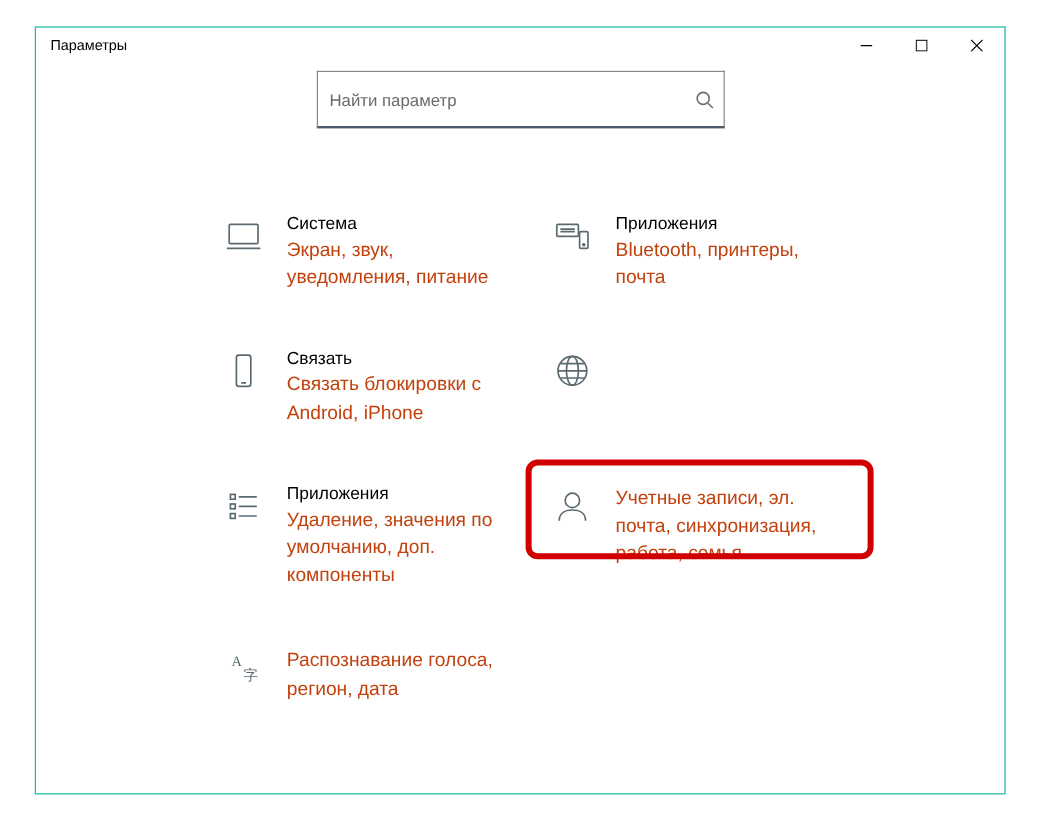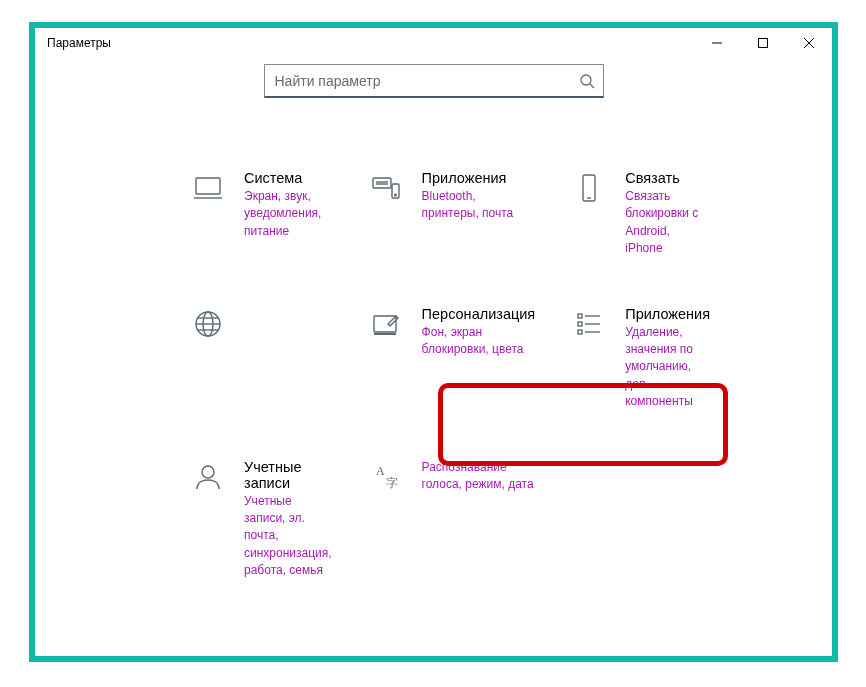--- a/index.html
+++ b/index.html
@@ -11,21 +11,21 @@
       position: relative;
       overflow: hidden;
     }
     .window {
       position: absolute;
       left: 29px;
       top: 22px;
       width: 809px;
       height: 640px;
       background: #fff;
-      border: 6px solid #14b8a6;
+      border: 1px solid #14b8a6;
     }
     .titlebar {
       height: 30px;
       display: flex;
       align-items: center;
       padding-left: 12px;
       font-size: 12px;
       color: #000;
     }
     .title-text { flex: 1; }
@@ -45,34 +45,34 @@
       padding: 0 140px 0 140px;
     }
     .search-wrap {
       display: flex;
       justify-content: center;
       padding-top: 6px;
       padding-bottom: 20px;
     }
     .search-box {
       width: 340px;
-      height: 34px;
+      height: 48px;
       border: 1px solid #888;
       border-bottom: 2px solid #4a5a6a;
       display: flex;
       align-items: center;
       padding: 0 8px;
       color: #6b6b6b;
       font-size: 14px;
     }
     .search-box .placeholder { flex: 1; padding-left: 2px; }
     .search-box .srch-icon { width: 16px; height: 16px; color: #6b6b6b; }
     .grid {
       display: grid;
-      grid-template-columns: 1fr 1fr 1fr;
+      grid-template-columns: 1fr 1fr;
       column-gap: 10px;
       row-gap: 56px;
       padding-top: 46px;
       padding-left: 15px;
       gap: 36px;
     }
     .tile {
       display: flex;
       gap: 18px;
       align-items: flex-start;
@@ -84,21 +84,21 @@
       height: 36px;
       flex-shrink: 0;
       color: #5a6a70;
       display: flex;
       align-items: center;
       justify-content: center;
     }
     .tile .ico svg { width: 32px; height: 32px; stroke: #5a6a70; fill: none; stroke-width: 1.4; }
     .tile-body { padding-top: 0; }
     .tile-title { font-size: 14.5px; color: #000; margin-bottom: 2px; }
-    .tile-sub { font-size: 12px; color: #a21caf; line-height: 1.45; max-width: 200px; }
+    .tile-sub { font-size: 16px; color: #c2410c; line-height: 1.45; max-width: 200px; }
     .highlight-box {
       position: absolute;
       left: 438px;
       top: 383px;
       width: 290px;
       height: 83px;
       border: 5px solid #d10000;
       border-radius: 10px;
       pointer-events: none;
     }
@@ -191,33 +191,20 @@
           <svg viewBox="0 0 32 32">
               <circle cx="16" cy="16" r="12"></circle>
               <ellipse cx="16" cy="16" rx="5" ry="12"></ellipse>
               <line x1="4" y1="16" x2="28" y2="16"></line>
               <line x1="6" y1="10" x2="26" y2="10"></line>
               <line x1="6" y1="22" x2="26" y2="22"></line>
             </svg>
         </div>
       </div>
 
-      <div class="tile">
-        <div class="ico">
-          <svg viewBox="0 0 32 32">
-              <rect x="4" y="8" width="22" height="16" rx="1"></rect>
-              <line x1="4" y1="26" x2="26" y2="26" stroke-width="2"></line>
-              <path d="M18 16 L26 8 L28 10 L20 18 Z"></path>
-            </svg>
-        </div>
-        <div class="tile-body">
-          <div class="tile-title">Персонализация</div>
-          <div class="tile-sub">Фон, экран блокировки, цвета</div>
-        </div>
-      </div>
 
       <div class="tile">
         <div class="ico">
           <svg viewBox="0 0 32 32">
             <rect x="5" y="6" width="4" height="4"></rect>
               <line x1="12" y1="8" x2="27" y2="8"></line>
             <rect x="5" y="14" width="4" height="4"></rect>
               <line x1="12" y1="16" x2="27" y2="16"></line>
             <rect x="5" y="22" width="4" height="4"></rect>
               <line x1="12" y1="24" x2="27" y2="24"></line>
@@ -230,34 +217,33 @@
       </div>
 
       <div class="tile">
         <div class="ico">
           <svg viewBox="0 0 32 32">
               <circle cx="16" cy="11" r="6"></circle>
               <path d="M5 28 C5 21 11 19 16 19 C21 19 27 21 27 28"></path>
             </svg>
         </div>
         <div class="tile-body">
-          <div class="tile-title">Учетные записи</div>
           <div class="tile-sub">Учетные записи, эл. почта, синхронизация, работа, семья</div>
         </div>
       </div>
 
       <div class="tile">
         <div class="ico">
           <svg viewBox="0 0 32 32">
             <text x="6" y="14" font-size="12" fill="#5a6a70" stroke="none" font-family="Segoe UI">A</text>
             <text x="16" y="26" font-size="12" fill="#5a6a70" stroke="none" font-family="Segoe UI">字</text>
           </svg>
         </div>
         <div class="tile-body">
-          <div class="tile-sub">Распознавание голоса, режим, дата</div>
+          <div class="tile-sub">Распознавание голоса, регион, дата</div>
         </div>
       </div>
 
     </div>
   </div>
 </div>
 
 <div class="highlight-box"></div>
 
 </body></html>

